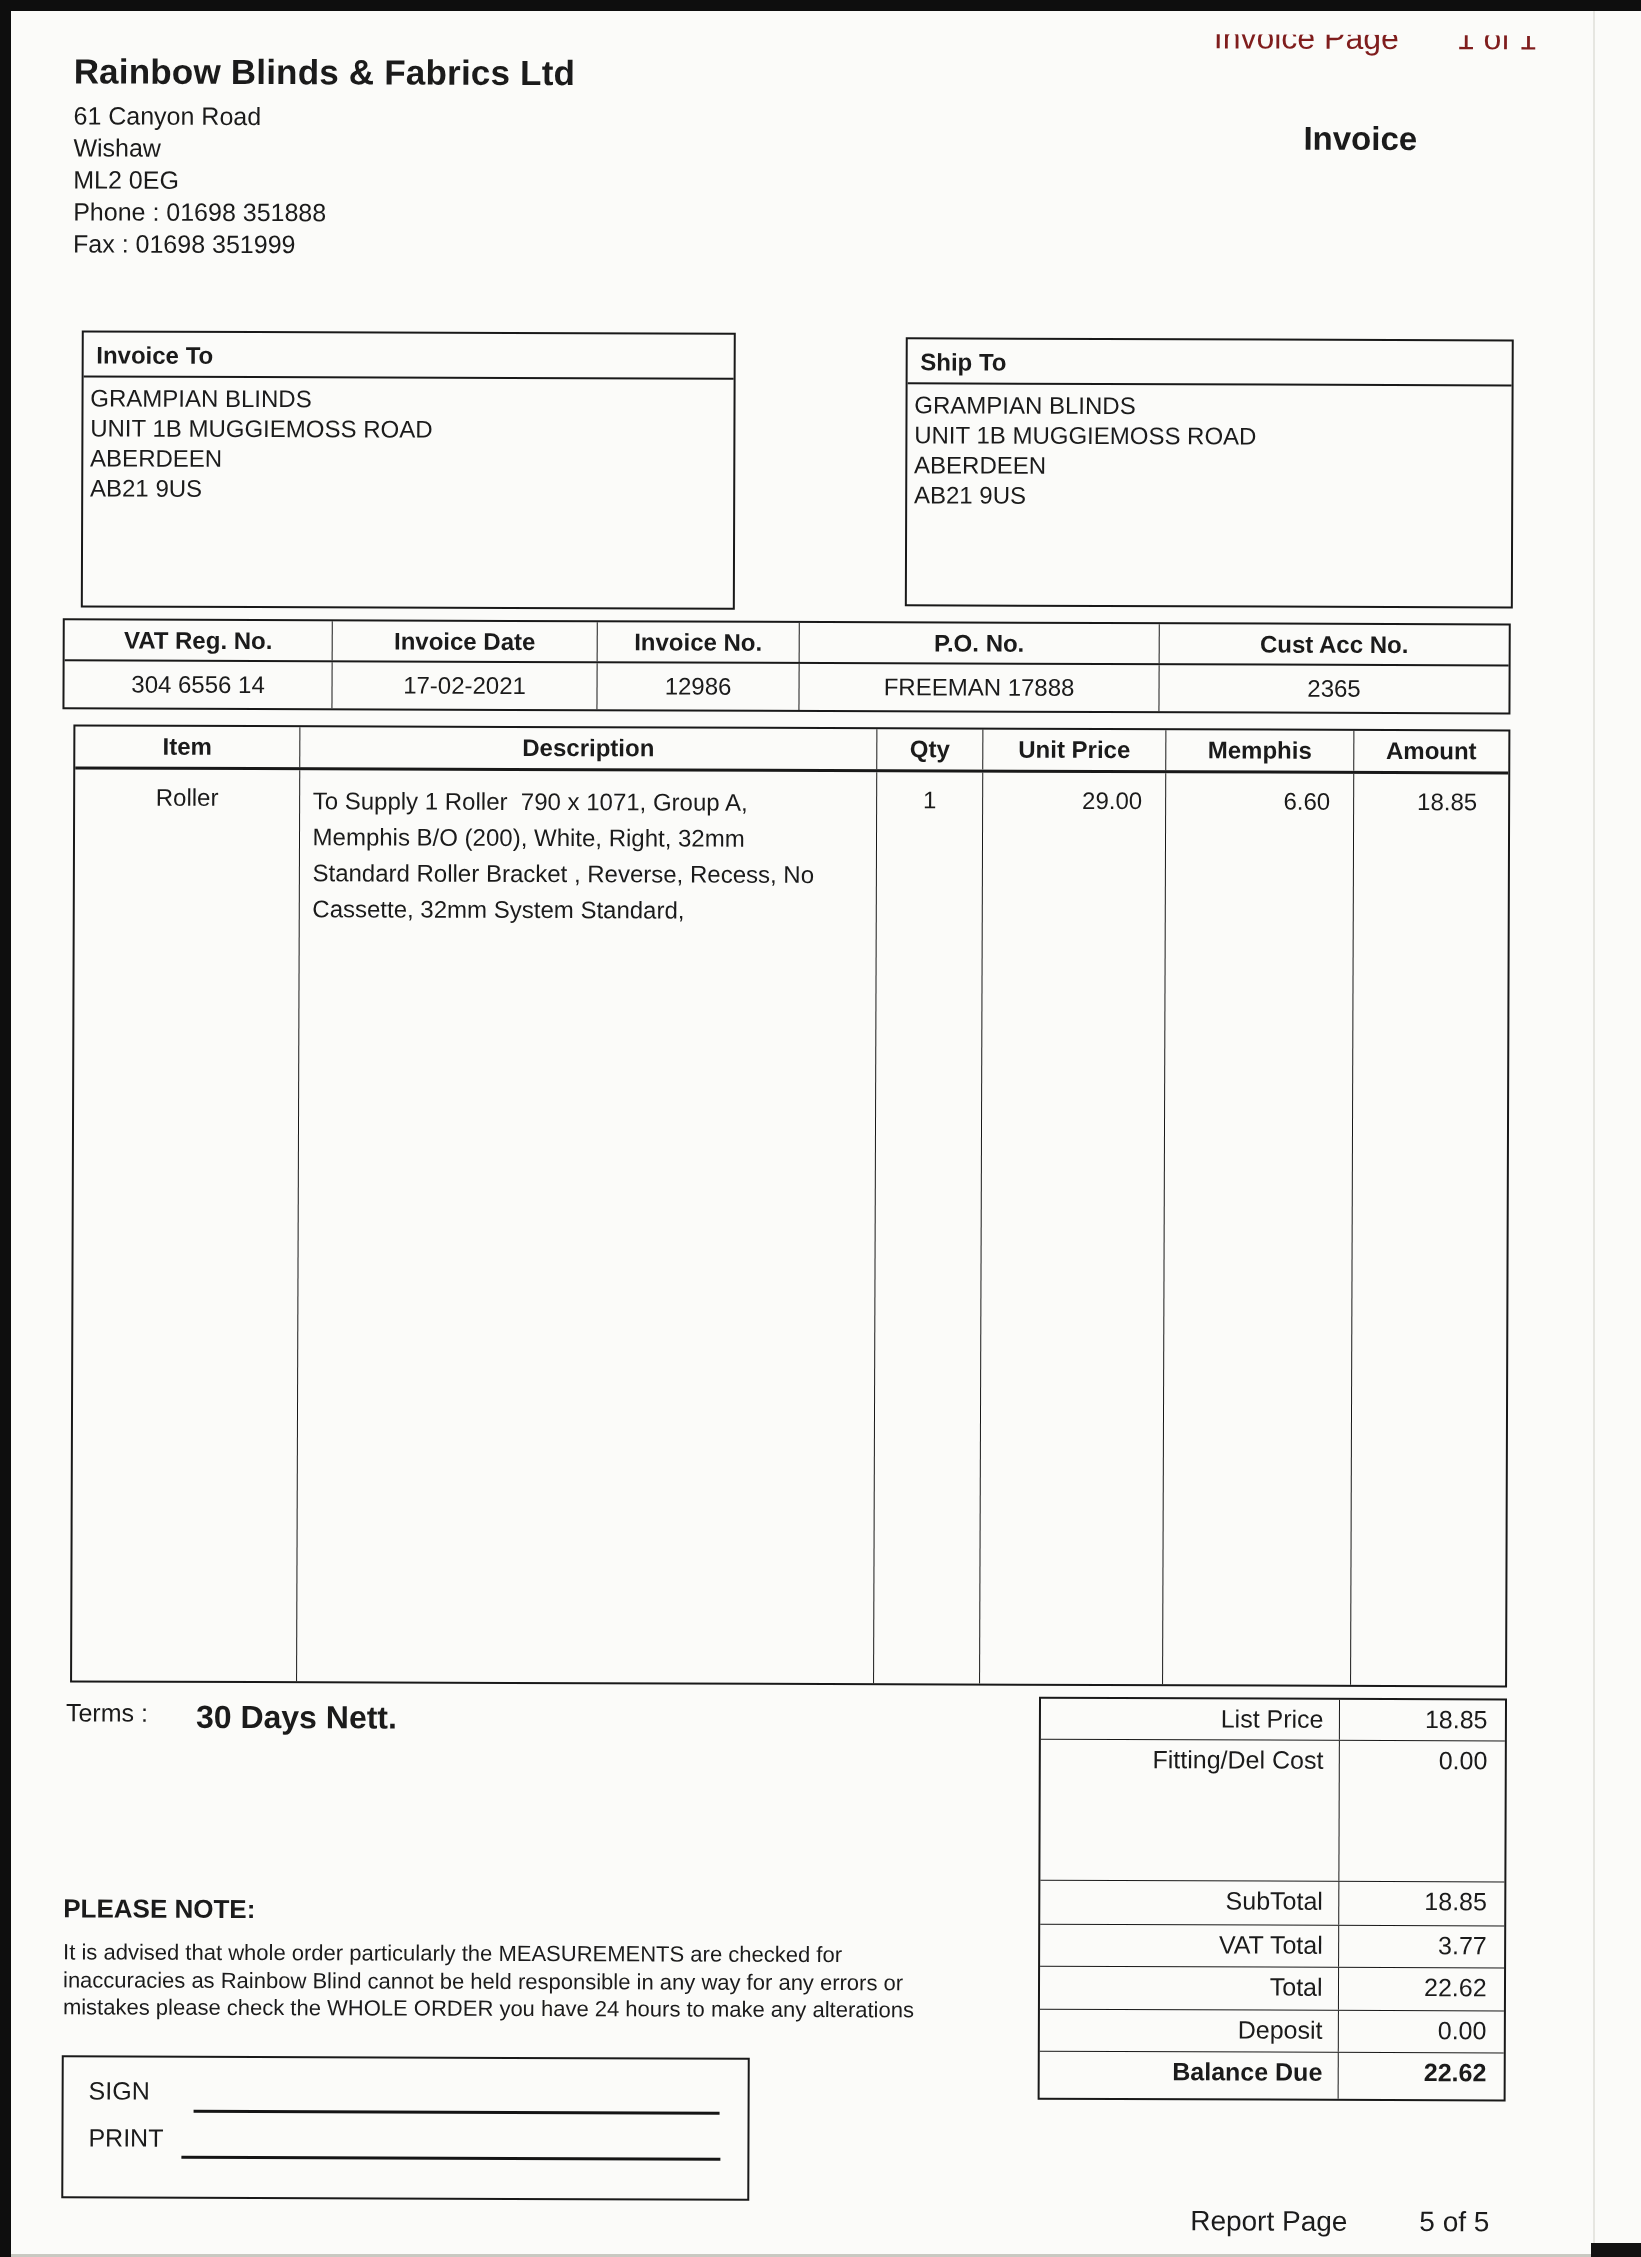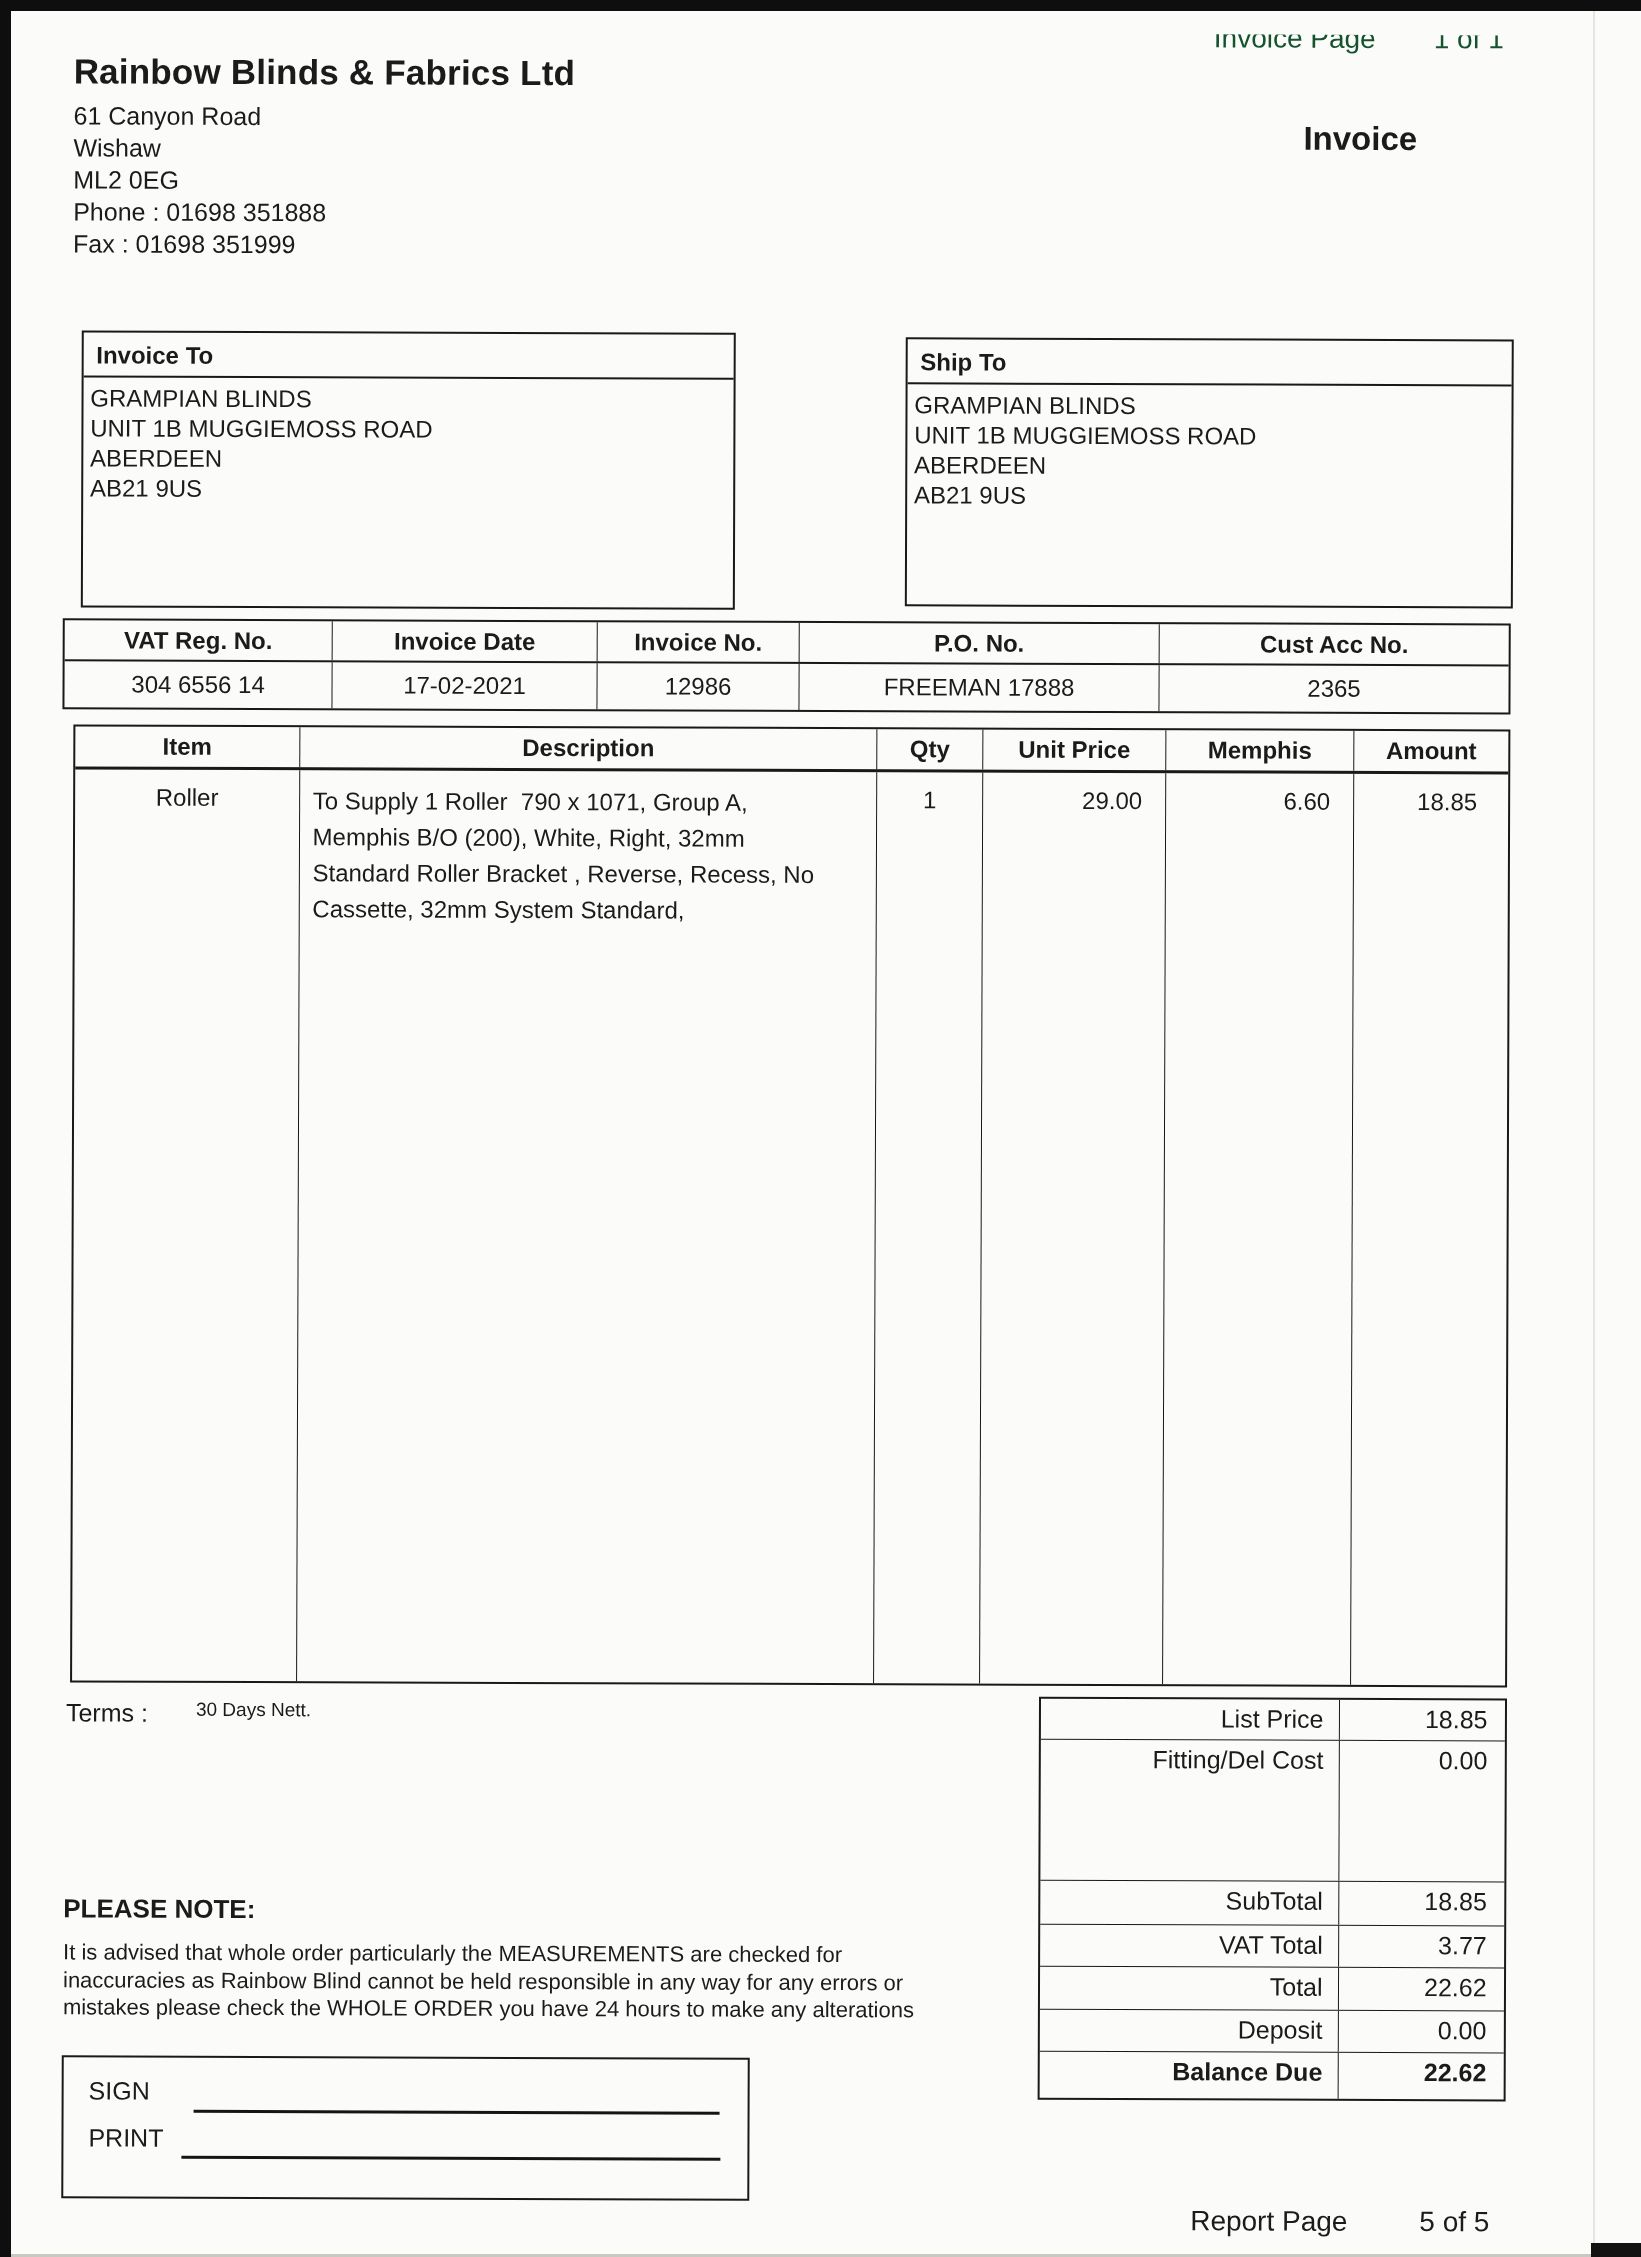--- a/index.html
+++ b/index.html
@@ -15,21 +15,21 @@
   .edge-left  { position:absolute; top:0; left:0; width:10.6px; height:100%; background:#0e0e0e; z-index:5; }
   .edge-bottom{ position:absolute; bottom:0; left:0; width:100%; height:2.9px; background:#c9c9c2; z-index:4; }
   .corner-mark{ position:absolute; right:0; bottom:0; width:50px; height:14.5px; background:#121212; z-index:6; }
   .paper-line { position:absolute; top:0; left:1593px; width:1.9px; height:100%; background:#e6e6e1; z-index:1; }
 
   .content { position:absolute; inset:0; transform: rotate(0.2deg); z-index:2; }
   .abs { position:absolute; }
 
   
   .clip-header { left:1210px; top:33px; height:21px; overflow:hidden; display:flex; gap:58px; }
-  .clip-header span { font-size:28px; line-height:35px; margin-top:-14.5px; white-space:nowrap; color:#14532d; }
+  .clip-header span { font-size:32px; line-height:35px; margin-top:-14.5px; white-space:nowrap; color:#7f1d1d; }
 
   
   .company-name { left:70px; top:54px; font-size:35px; font-weight:bold; letter-spacing:0.2px; }
   .company-addr { left:70px; top:102px; font-size:25px; line-height:32px; }
 
   .doc-title { left:1252px; top:118px; font-size:33px; font-weight:bold;margin-left:48px; }
 
   
   .addr-box { border:2.9px solid #191919; }
   .box-invoice-to { left:79px;  top:333px; width:654px; height:277px; }
@@ -57,21 +57,21 @@
   .ic1 { width:225px; } .ic2 { width:577px; } .ic3 { width:106px; } .ic4 { width:183px; } .ic5 { width:188px; } .ic6 { flex:1; }
   .cell-item { text-align:center; padding-top:13.5px; }
   .cell-desc { padding:12.6px 7.7px 0 12.6px; white-space:pre-wrap; line-height:36px; }
   .cell-qty  { text-align:center; padding-top:13.5px; }
   .cell-unit { text-align:right; padding:13.5px 23px 0 0; }
   .cell-disc { text-align:right; padding:13.5px 23px 0 0; }
   .cell-amt  { text-align:right; padding:13.5px 31px 0 0; }
 
   
   .terms-label { left:68px;  top:1701px; font-size:25px; font-weight:normal; }
-  .terms-value { left:198px; top:1701px; font-size:19px; font-weight:normal; }
+  .terms-value { left:198px; top:1701px; font-size:32px; font-weight:bold; }
   .bank-block  { left:198px; top:1755px; font-size:25px; font-weight:bold; line-height:30px; }
   .note-head   { left:66px;  top:1896px; font-size:26px; font-weight:bold; }
   .note-body   { left:66px;  top:1941px; width:888px; font-size:22px; line-height:27.5px; white-space:pre-line; }
 
   
   .totals { left:1041px; top:1696px; width:468px; border:2.9px solid #191919; }
   .t-row { display:flex; border-bottom:1.9px solid #191919; }
   .t-row:last-child { border-bottom:none; }
   .t-label { width:299px; border-right:1.9px solid #191919; text-align:right; padding:4.8px 15.4px 0 0; font-size:25px; }
   .t-value { flex:1; text-align:right; padding:4.8px 17.4px 0 0; font-size:25px; }

